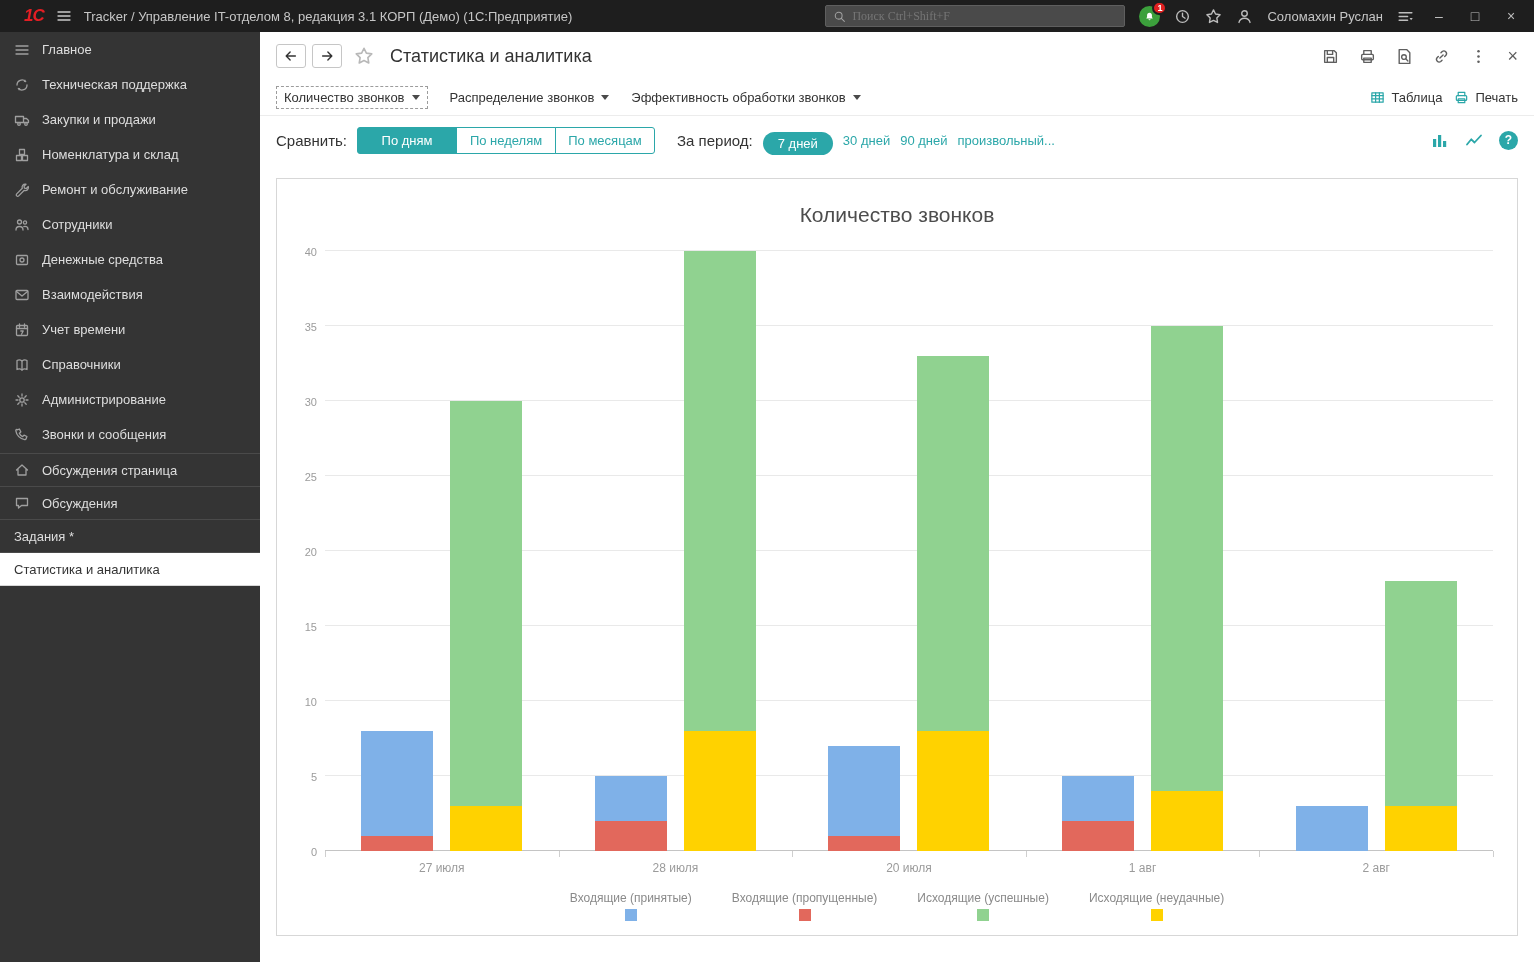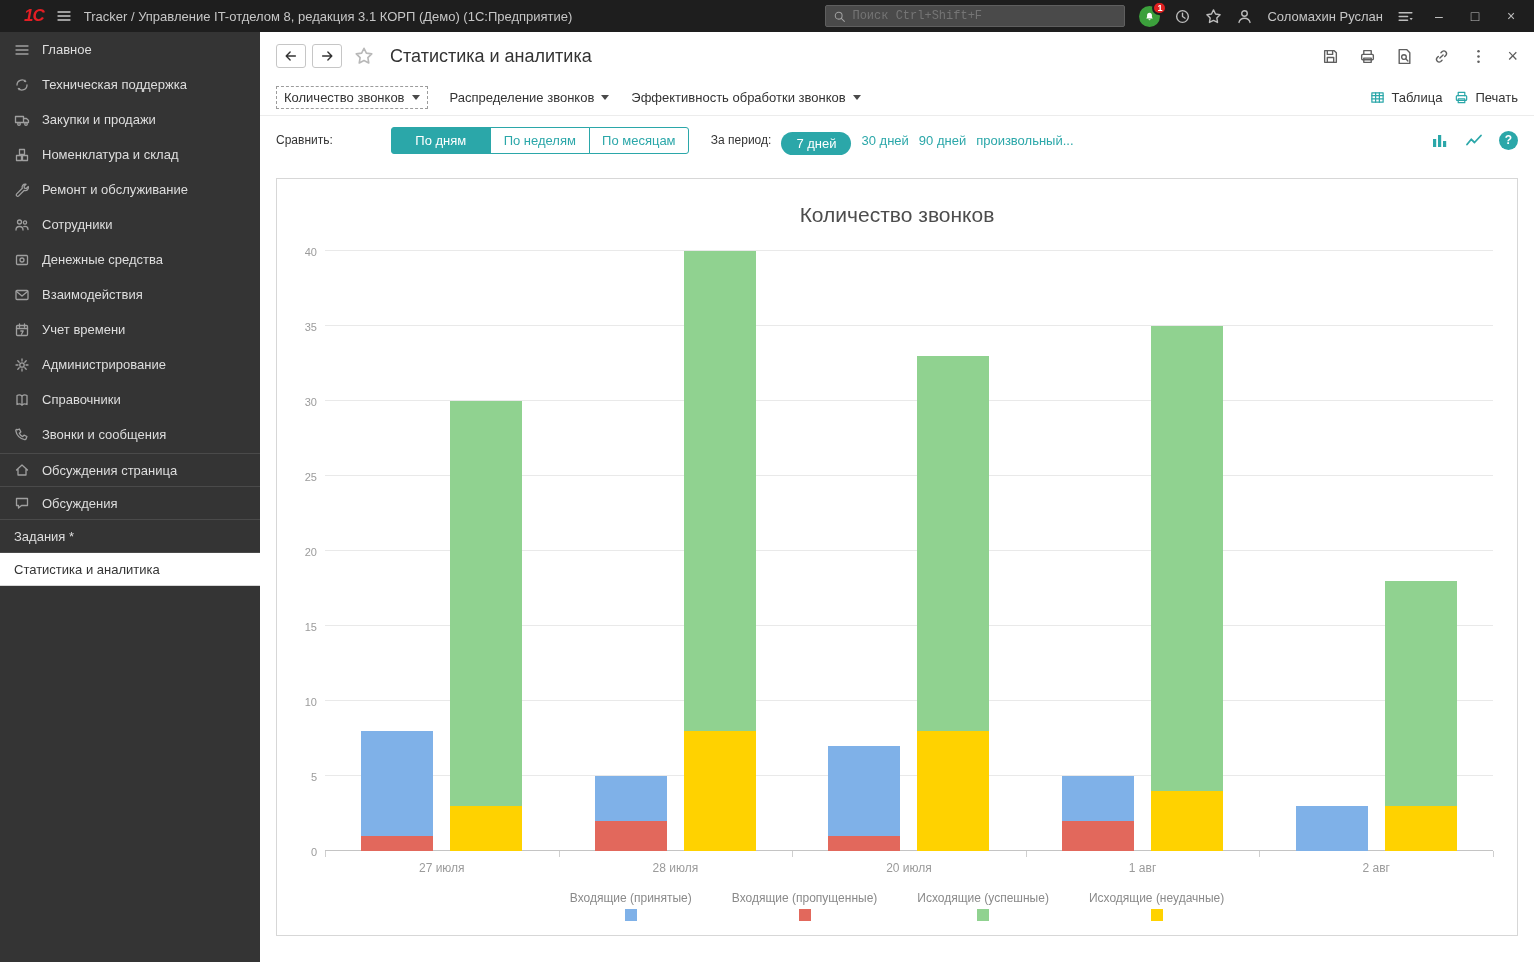--- a/index.html
+++ b/index.html
@@ -12,21 +12,21 @@
   .tb-left { display:flex; align-items:center; gap:12px; padding-left:24px; min-width:0; }
   .logo { color:#e31e24; font-weight:bold; font-size:17px; font-style:italic; letter-spacing:-1px; }
   .i { display:inline-flex; }
   .i svg { fill:none; stroke:currentColor; stroke-width:1.3; stroke-linecap:round; stroke-linejoin:round; }
   .tb-burger { color:#c9c9c9; width:16px; height:16px; }
   .tb-burger svg { width:16px; height:16px; }
   .tb-title { font-size:13px; color:#c6c6c6; white-space:nowrap; }
   .tb-right { display:flex; align-items:center; gap:14px; padding-right:12px; }
   .search { width:300px; height:22px; background:#4a4a4a; border:1px solid #5f5f5f; border-radius:2px; display:flex; align-items:center; gap:6px; padding:0 7px; }
   .search svg { width:13px; height:13px; color:#a0a0a0; }
-  .search input { flex:1; background:transparent; border:none; outline:none; color:#c9c9c9; font-size:12px; font-family:Liberation Mono, monospace; }
+  .search input { flex:1; background:transparent; border:none; outline:none; color:#c9c9c9; font-size:12px; font-family:Liberation Serif, serif; }
   .notif { position:relative; width:21px; height:21px; border-radius:50%; background:#3ca03c; display:flex; align-items:center; justify-content:center; }
   .notif svg { width:13px; height:13px; }
   .badge { position:absolute; top:-5px; right:-7px; min-width:14px; height:14px; border-radius:7px; background:#e02020; color:#fff; font-size:9px; font-weight:bold; display:flex; align-items:center; justify-content:center; padding:0 3px; border:2px solid #1e1e1e; }
   .tb-icon { width:17px; height:17px; color:#bdbdbd; }
   .tb-icon svg { width:17px; height:17px; }
   .tb-user { font-size:13px; color:#c6c6c6; }
   .wc { font-size:14px; color:#bdbdbd; width:22px; text-align:center; }
 
   
   .body { flex:1; display:flex; min-height:0; }
@@ -56,22 +56,22 @@
   .tab { display:flex; align-items:center; font-size:13px; color:#333; cursor:default; padding:4px 0; }
   .tab.selected { border:1px dashed #9c9c9c; padding:3px 7px; }
   .caret { width:0; height:0; border-left:4px solid transparent; border-right:4px solid transparent; border-top:5px solid #4a4a4a; margin-left:7px; display:inline-block; }
   .tabs-right { margin-left:auto; display:flex; align-items:center; gap:12px; }
   .tool { display:flex; align-items:center; gap:6px; font-size:13px; color:#333; }
   .tool .i { color:var(--accent); }
   .tool .i svg { width:15px; height:15px; }
 
   
   .filter-row { height:48px; display:flex; align-items:center; padding:0 16px; }
-  .flabel { font-size:12px; color:#333; margin-right:10px; }
-  #compare-seg { display:flex;margin-left:48px; }
+  .flabel { font-size:15px; color:#333; margin-right:10px; }
+  #compare-seg { display:flex; }
   .seg { min-width:100px; text-align:center; padding:5px 8px; border:1px solid var(--accent); color:var(--accent); background:#fff; font-size:13px; cursor:default; }
   .seg + .seg { margin-left:-1px; }
   .seg:first-child { border-radius:3px 0 0 3px; }
   .seg:last-child { border-radius:0 3px 3px 0; }
   .seg.active { background:var(--accent); color:#fff; }
   .period-label { margin-left:22px; }
   #period-opts { display:flex; align-items:center; }
   .pill { background:var(--accent); color:#fff; border-radius:13px; padding:4px 15px; font-size:13px; cursor:default;margin-top:6px; }
   .plink { color:var(--accent); font-size:13px; margin-left:10px; cursor:default; }
   .filter-right { margin-left:auto; display:flex; align-items:center; gap:16px; }
@@ -244,34 +244,34 @@
                 <rect x="2.5" y="3.5" width="11" height="10" rx="1"></rect>
                 <path d="M2.5 6.5h11M5.5 2v3M10.5 2v3"></path>
                 <path d="M6.8 9h2.4l-1.7 3.2"></path>
               </svg>
             </span>
             <span class="side-label">Учет времени</span>
           </div>
           <div class="side-item">
             <span class="side-icon i">
               <svg viewBox="0 0 16 16">
+                <path d="M8 4C6.5 2.8 4.5 2.8 3 3.5v9c1.5-.7 3.5-.7 5 .5 1.5-1.2 3.5-1.2 5-.5v-9C11.5 2.8 9.5 2.8 8 4z"></path>
+                <path d="M8 4v9"></path>
+              </svg>
+            </span>
+            <span class="side-label">Справочники</span>
+          </div>
+          <div class="side-item">
+            <span class="side-icon i">
+              <svg viewBox="0 0 16 16">
                 <circle cx="8" cy="8" r="2.2"></circle>
                 <path d="M8 2v2M8 12v2M2 8h2M12 8h2M3.8 3.8l1.4 1.4M10.8 10.8l1.4 1.4M12.2 3.8l-1.4 1.4M5.2 10.8l-1.4 1.4"></path>
               </svg>
             </span>
             <span class="side-label">Администрирование</span>
-          </div>
-          <div class="side-item">
-            <span class="side-icon i">
-              <svg viewBox="0 0 16 16">
-                <path d="M8 4C6.5 2.8 4.5 2.8 3 3.5v9c1.5-.7 3.5-.7 5 .5 1.5-1.2 3.5-1.2 5-.5v-9C11.5 2.8 9.5 2.8 8 4z"></path>
-                <path d="M8 4v9"></path>
-              </svg>
-            </span>
-            <span class="side-label">Справочники</span>
           </div>
           <div class="side-item">
             <span class="side-icon i">
               <svg viewBox="0 0 16 16">
                 <path d="M3.2 2.8l2.2-.8 1.4 2.9-1.5 1.3c.6 1.5 1.9 2.8 3.4 3.4l1.3-1.5 2.9 1.4-.8 2.2c-.2.6-.8 1-1.4.9-4.6-.6-8.3-4.3-8.9-8.9-.1-.6.3-1.2.9-1.4z"></path>
               </svg>
             </span>
             <span class="side-label">Звонки и сообщения</span>
           </div>
         </div>

